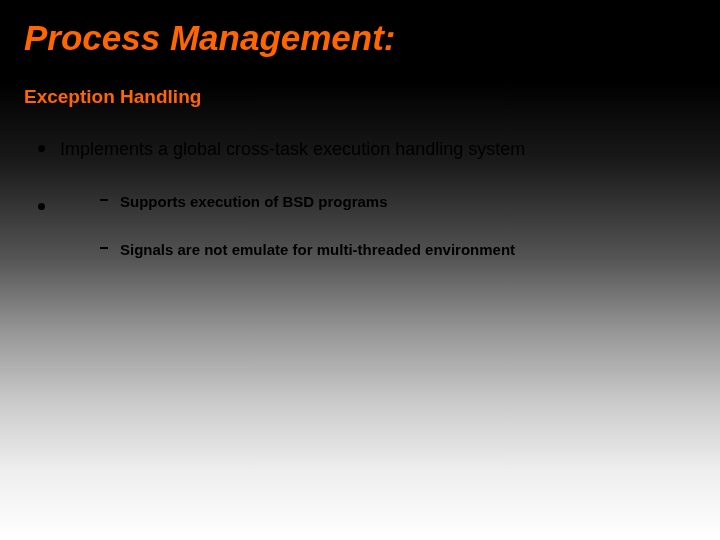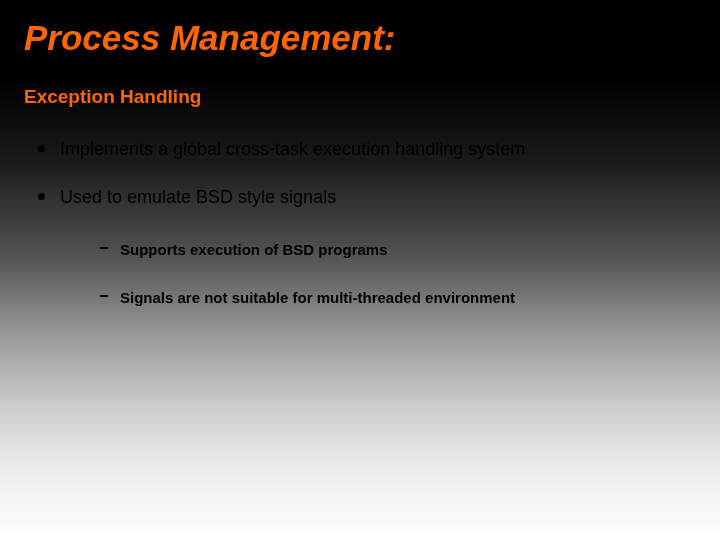--- a/index.html
+++ b/index.html
@@ -93,24 +93,23 @@
 
 <div class="slide">
   <h1 class="title">Process Management:</h1>
   <h2 class="subtitle">Exception Handling</h2>
 
   <ul class="level1">
     <li>
       <span>Implements a global cross-task execution handling system</span>
     </li>
     <li>
-      <span>Used to emulate BSD style signals</span>
       <ul class="level2">
         <li>
           <span>Supports execution of BSD programs</span>
         </li>
         <li>
-          <span>Signals are not suitable for multi-threaded environment</span>
+          <span>Signals are not emulate for multi-threaded environment</span>
         </li>
       </ul>
     </li>
   </ul>
 </div>
 
 </body></html>

